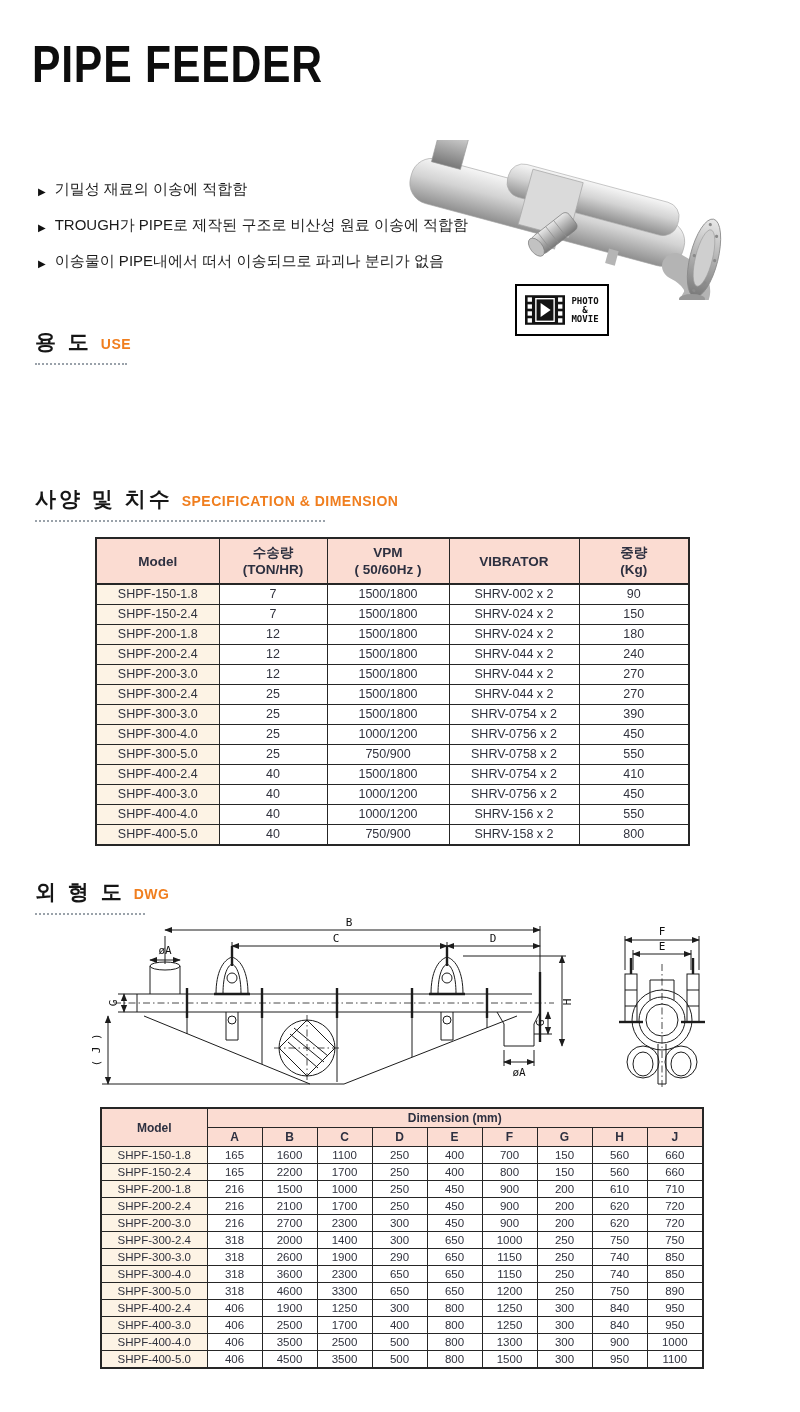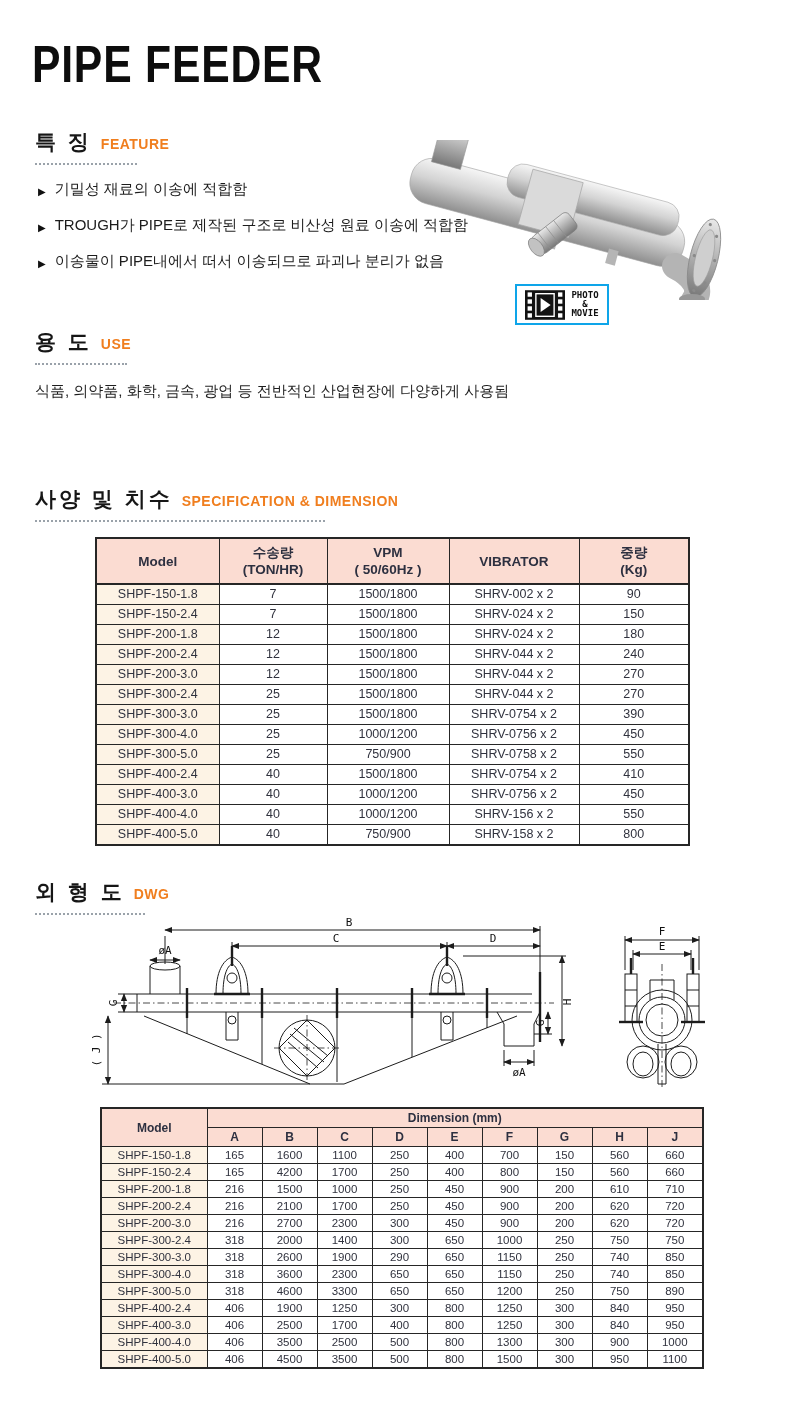--- a/index.html
+++ b/index.html
@@ -17,21 +17,21 @@
   .sec-en{font-size:14px;font-weight:700;color:#F07E1E;margin-left:9px;letter-spacing:.5px;}
   .dots{border-bottom:2px dotted #9aa2aa;height:7px;}
 
   
   .bullets{position:absolute;left:38px;top:180px;}
   .bullet{display:flex;align-items:flex-start;font-size:15px;color:#1c1c1c;margin-bottom:15px;line-height:18px;}
   .bullet .tri{font-size:10px;margin-right:9px;margin-top:3px;color:#101010;}
 
   
   .product{position:absolute;left:403px;top:140px;width:332px;height:160px;}
-  .pm-btn{position:absolute;left:515px;top:284px;width:94px;height:41px;border:2px solid #0ea5e9;
+  .pm-btn{position:absolute;left:515px;top:284px;width:94px;height:52px;border:2px solid #000000;
     background:#fff;display:flex;align-items:center;justify-content:center;gap:6px;box-sizing:border-box;cursor:pointer;}
   .pm-text{font-family:"DejaVu Sans Mono","Liberation Mono",monospace;font-weight:700;font-size:9px;
     line-height:9px;text-align:center;color:#111;letter-spacing:0;}
 
   
   .use-body{position:absolute;left:35px;top:382px;font-size:15px;color:#1e1e1e;}
 
   
   table{border-collapse:collapse;table-layout:fixed;}
   .spec-table{position:absolute;left:95px;top:537px;width:593px;font-size:12.5px;color:#30323e;
@@ -57,24 +57,20 @@
 </style>
 </head>
 <body>
 
 <div class="page">
 
   <div class="title">
     <span>PIPE FEEDER</span>
   </div>
 
-  <div class="sec" style="top:128px">
-    <span class="sec-kr">특 징</span><span class="sec-en">FEATURE</span>
-    <div class="dots" style="width:102px"></div>
-  </div>
 
   <div class="bullets">
     <div class="bullet">
       <span class="tri">▶</span>
       <span>기밀성 재료의 이송에 적합함</span>
     </div>
     <div class="bullet">
       <span class="tri">▶</span>
       <span>TROUGH가 PIPE로 제작된 구조로 비산성 원료 이송에 적합함</span>
     </div>
@@ -146,21 +142,20 @@
       <div>PHOTO</div>
       <div>&amp;</div>
       <div>MOVIE</div>
     </div>
   </div>
 
   <div class="sec" style="top:328px">
     <span class="sec-kr">용 도</span><span class="sec-en">USE</span>
     <div class="dots" style="width:92px"></div>
   </div>
-  <div class="use-body">식품, 의약품, 화학, 금속, 광업 등 전반적인 산업현장에 다양하게 사용됨</div>
 
   <div class="sec" style="top:485px">
     <span class="sec-kr">사양 및 치수</span><span class="sec-en">SPECIFICATION &amp; DIMENSION</span>
     <div class="dots" style="width:290px"></div>
   </div>
 
   <table class="spec-table">
     <colgroup>
       <col style="width:123px">
         <col style="width:108px">
@@ -462,21 +457,21 @@
           <td>250</td>
           <td>400</td>
           <td>700</td>
           <td>150</td>
           <td>560</td>
           <td>660</td>
         </tr>
         <tr>
           <td class="model-cell">SHPF-150-2.4</td>
           <td>165</td>
-          <td>4200</td>
+          <td>2200</td>
           <td>1700</td>
           <td>250</td>
           <td>400</td>
           <td>800</td>
           <td>150</td>
           <td>560</td>
           <td>660</td>
         </tr>
         <tr>
           <td class="model-cell">SHPF-200-1.8</td>

